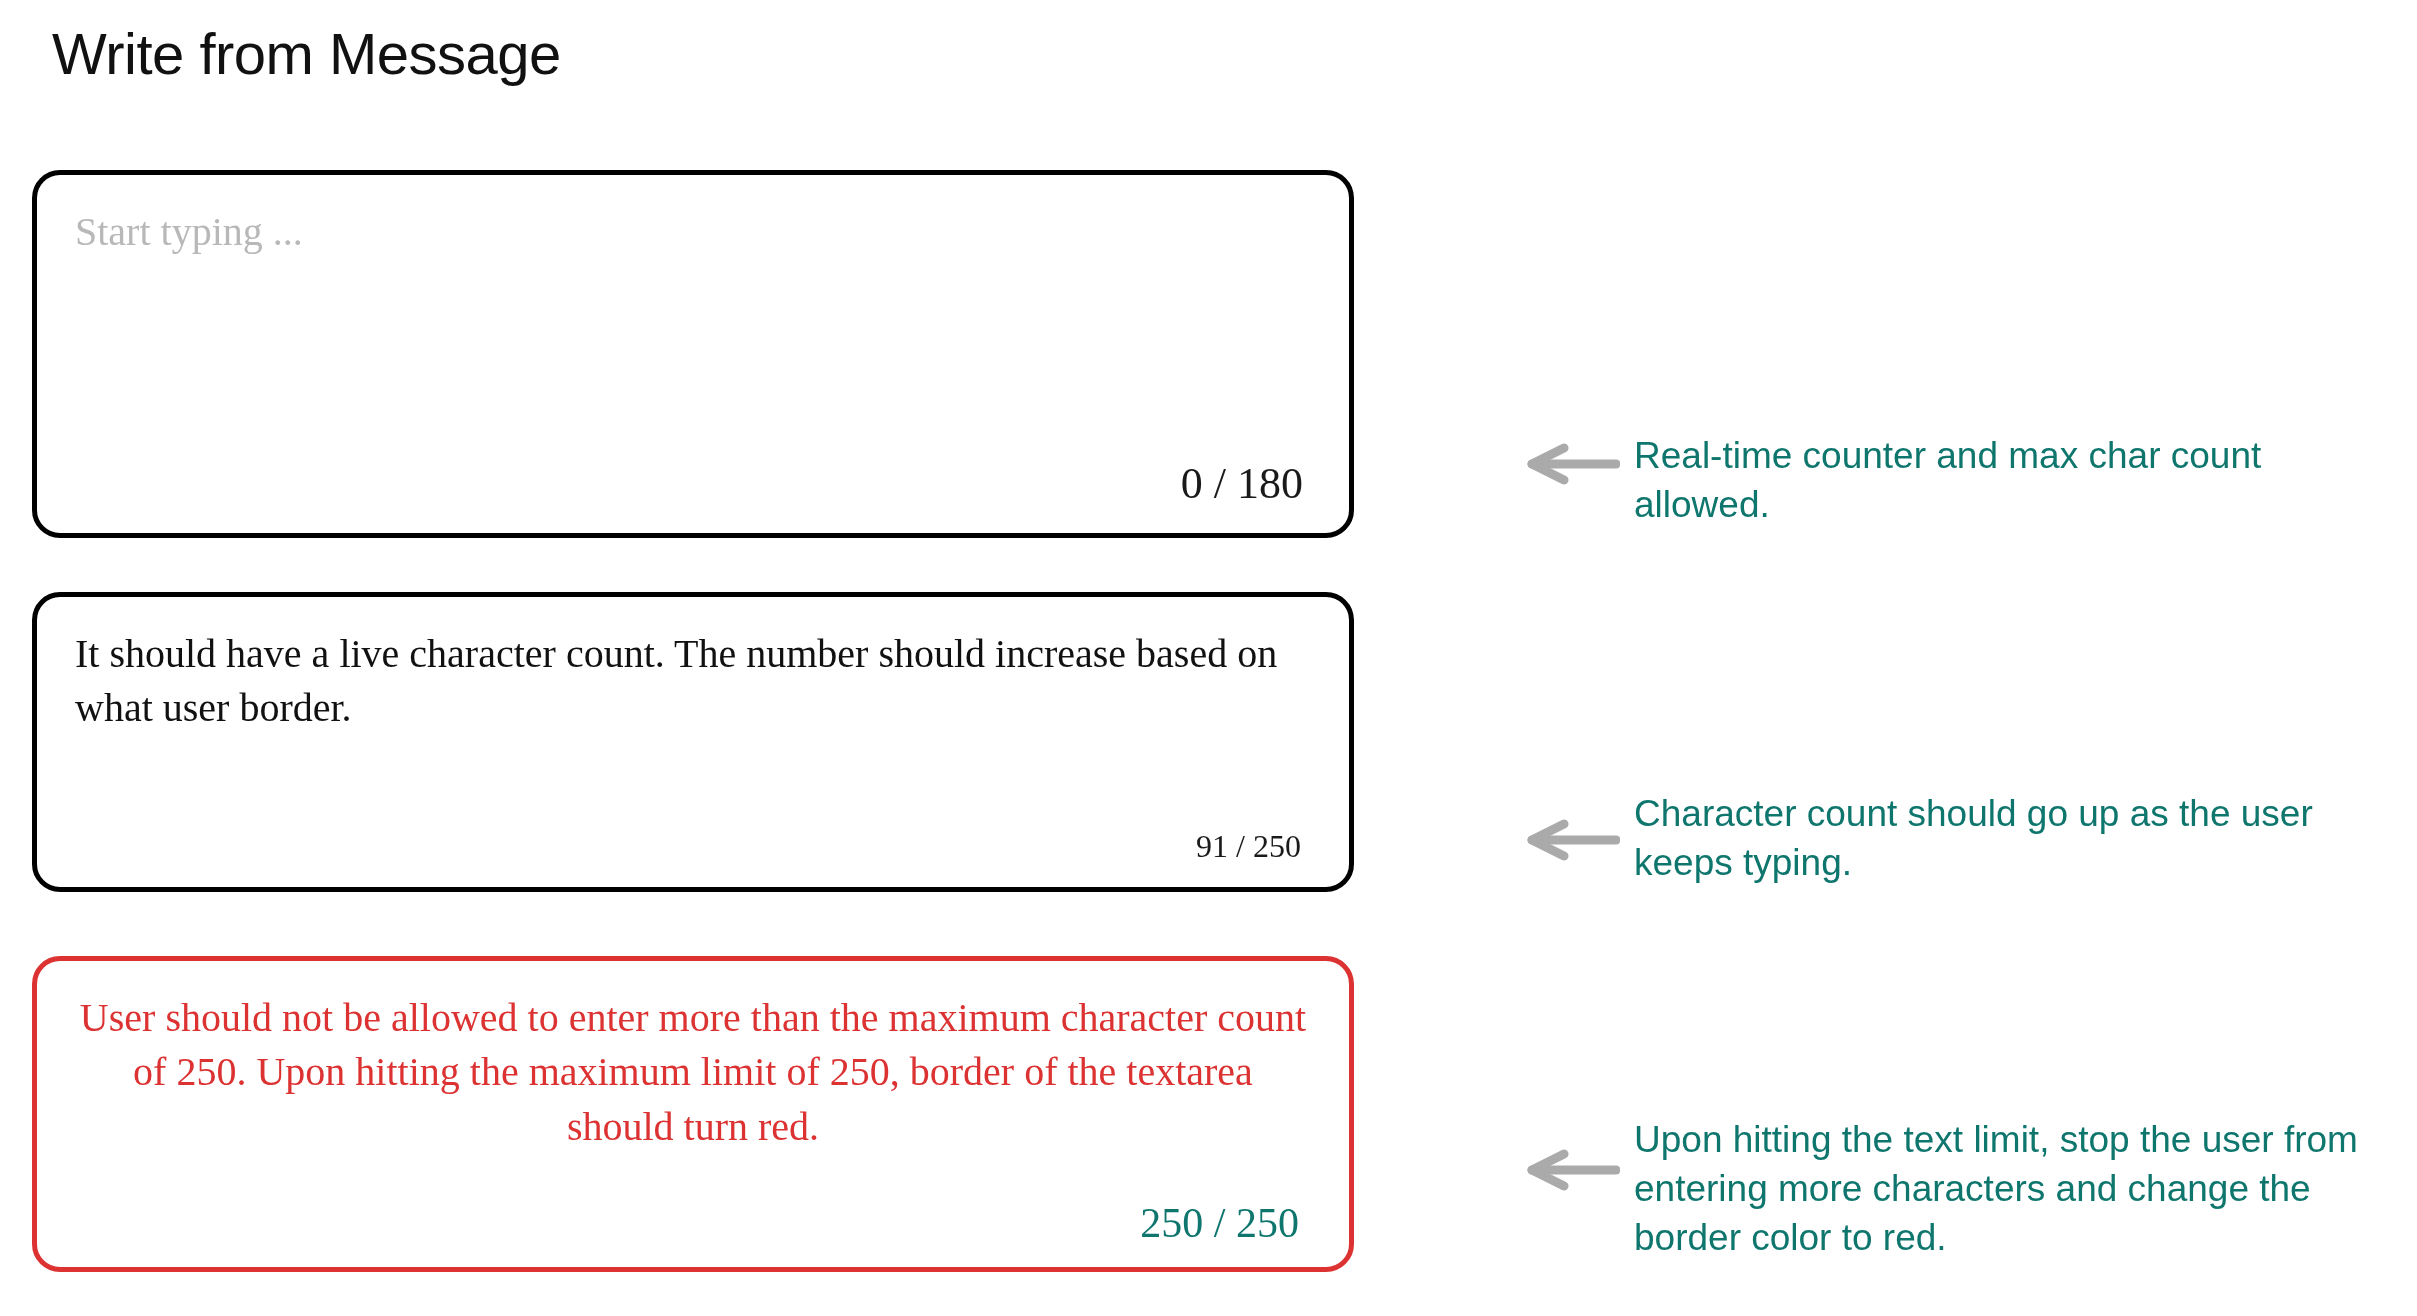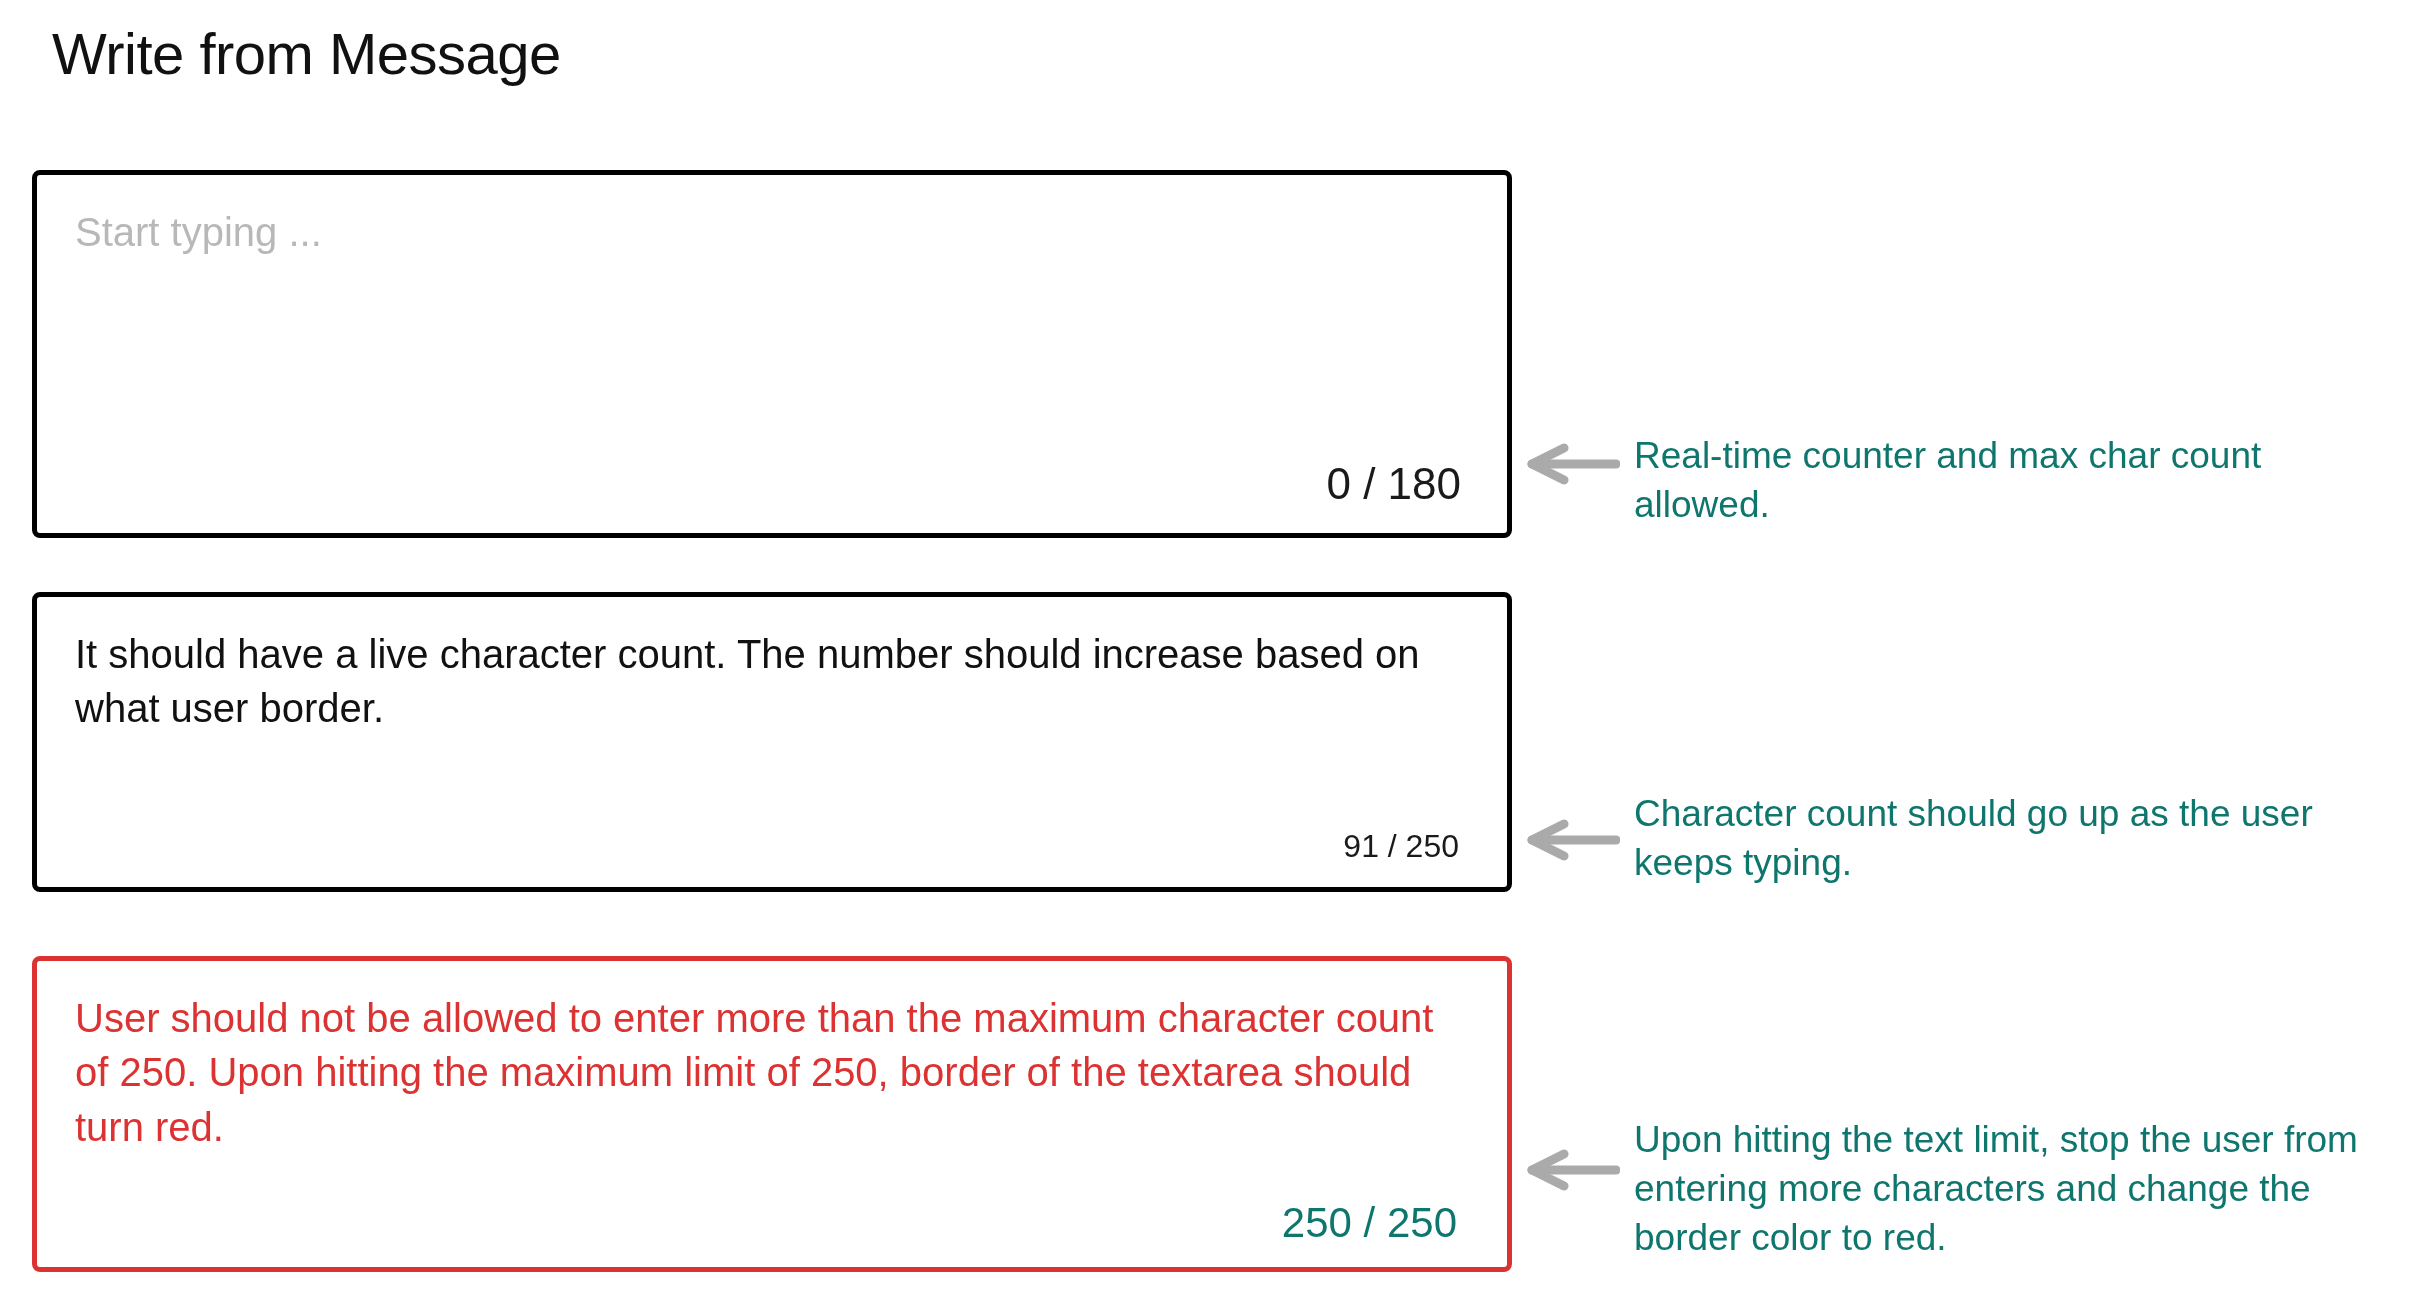--- a/index.html
+++ b/index.html
@@ -25,31 +25,33 @@
     font-weight: 400;
     color: #111111;
     letter-spacing: -0.5px;
     white-space: nowrap;
   }
 
   
   .textarea-card {
     position: absolute;
     left: 32px;
-    width: 1480px;
+    width: 1322px;
     box-sizing: border-box;
     background: #ffffff;
     border: 5px solid #000000;
-    border-radius: 8px;
+    border-radius: 28px;
     padding: 30px 38px 20px 38px;
     display: flex;
     flex-direction: column;
+    font-family: Liberation Serif, serif;
   }
   .textarea-card.is-error {
     border-color: #DC3232;
+    text-align: center;
   }
 
   #card-empty   { top: 170px; height: 368px; }
   #card-typing  { top: 592px; height: 300px; }
   #card-limit   { top: 956px; height: 316px; }
 
   .textarea-text {
     font-size: 40px;
     line-height: 1.36;
     color: #111111;

